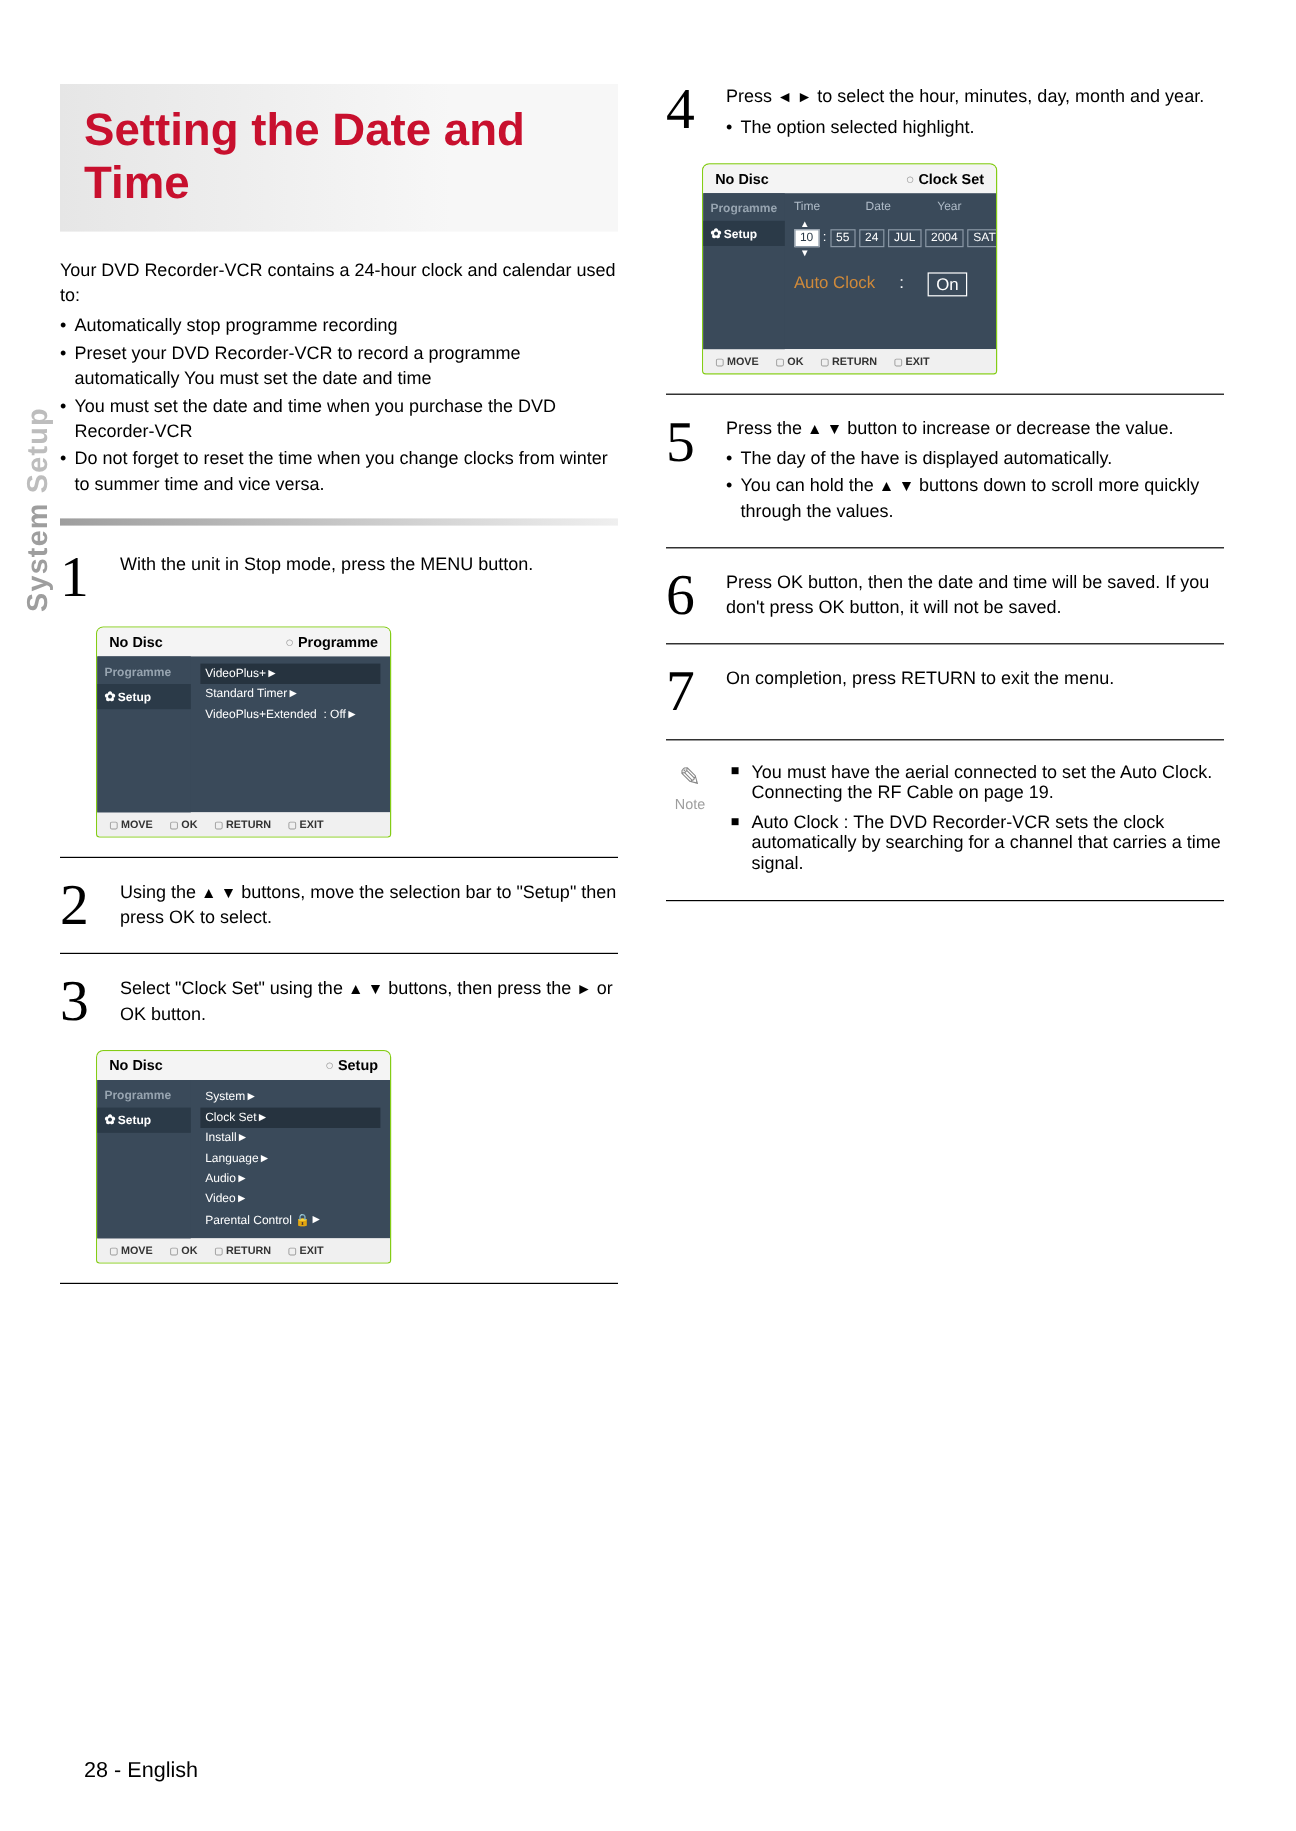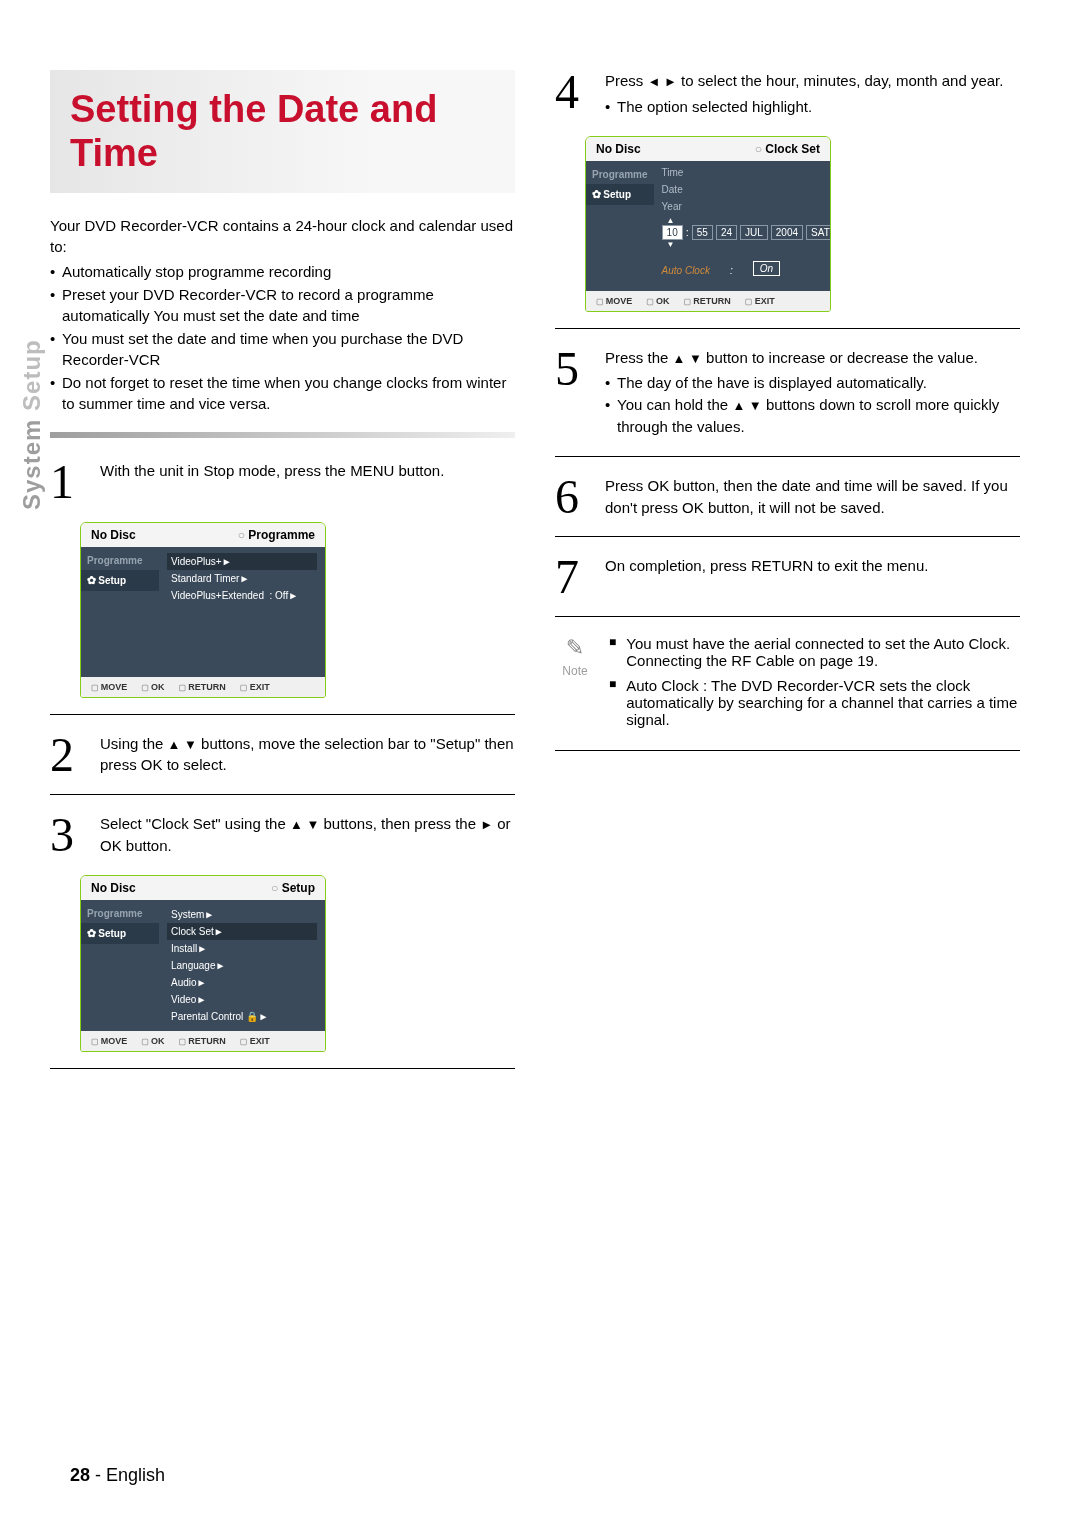--- a/index.html
+++ b/index.html
@@ -125,28 +125,28 @@
     display: flex;
     gap: 14px;
     padding: 5px 10px;
     background: #f0f0f0;
     font-size: 9px;
     font-weight: bold;
     color: #333;
     text-align: center;
   }
   .osd-footer span::before { content:"▢ "; font-size:8px; color:#9e9e9e; }
-  .osd-clock-cols { display:flex; gap: 6px; font-size:10px; color:#b0bcc8; margin-bottom:4px;flex-direction:column; }
+  .osd-clock-cols { display:flex; gap: 6px; font-size:10px; color:#b0bcc8; margin-bottom:4px; }
   .osd-clock-cols div { flex:1; }
   .osd-clock-vals { display:flex; gap:3px; align-items:center; }
   .osd-clock-vals .cell {
     border:1px solid #8a98a6; padding:1px 4px; font-size:10px; color:#fff;
   }
   .osd-clock-vals .cell.hi { background:#fff; color:#2b3a48; }
-  .osd-auto { display:flex; gap:20px; margin-top:12px; font-size:10px; align-items:flex-end;font-style:italic; }
+  .osd-auto { display:flex; gap:20px; margin-top:12px; font-size:14px; align-items:flex-start; }
   .osd-auto .cell { border:1px solid #fff; padding:1px 6px; }
   .triangle-up::before{content:"▲"; font-size:8px; display:block; text-align:center; color:#fff;}
   .triangle-dn::after{content:"▼"; font-size:8px; display:block; text-align:center; color:#fff;}
   .arrow-inline { font-size: 13px; }
   .note-block {
     display:flex;
     gap: 14px;
     font-size: 15px;
   }
   .note-icon { width:40px; text-align:center; color:#888;}
@@ -154,21 +154,21 @@
   .note-icon .lbl { font-size:12px; color:#9e9e9e;}
   .note-list { flex:1; }
   .note-list .nitem { display:flex; gap:10px; margin-bottom:8px;}
   .note-list .bullet { font-size:12px;}
   .footer {
     position:absolute;
     left:70px;
     bottom:40px;
     font-size:18px;
   }
-  .footer b { font-weight:bold;text-align:right; }
+  .footer b { font-weight:normal;text-align:right; }
 </style>
 </head>
 <body>
 
 <div class="sidetab">
   <span class="first">System </span><span>Setup</span>
 </div>
 
 <div class="cols">
 

